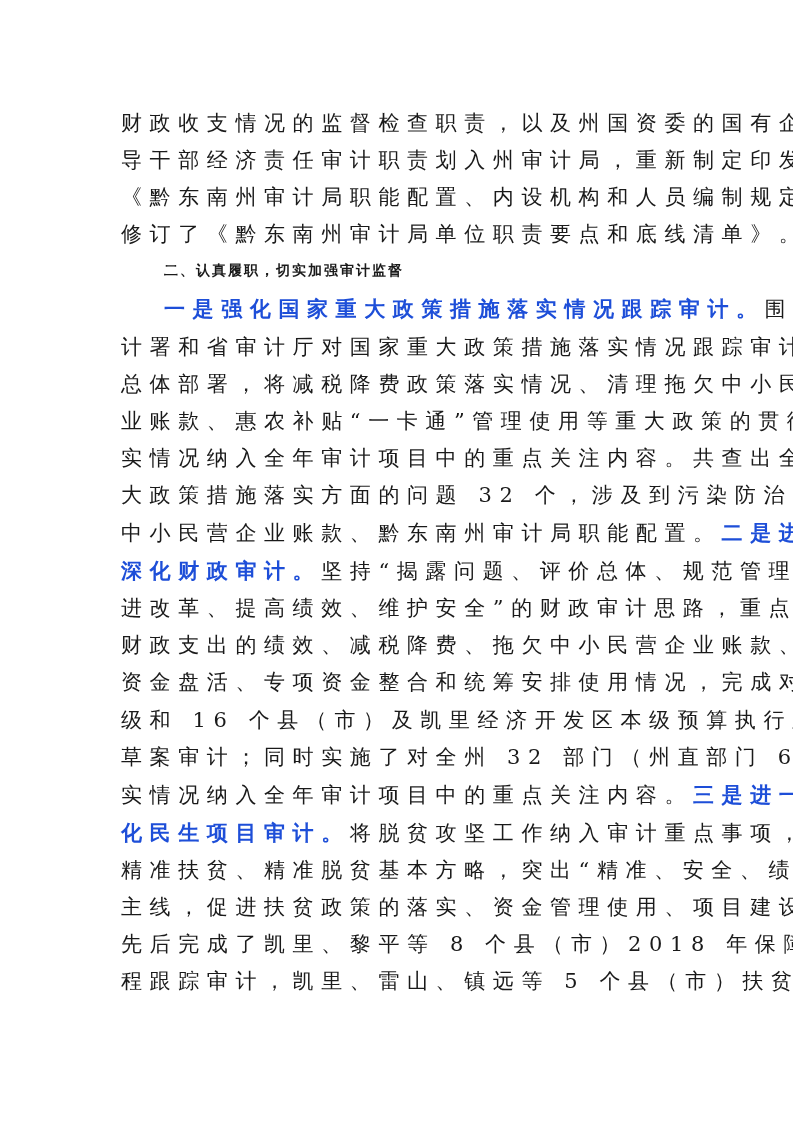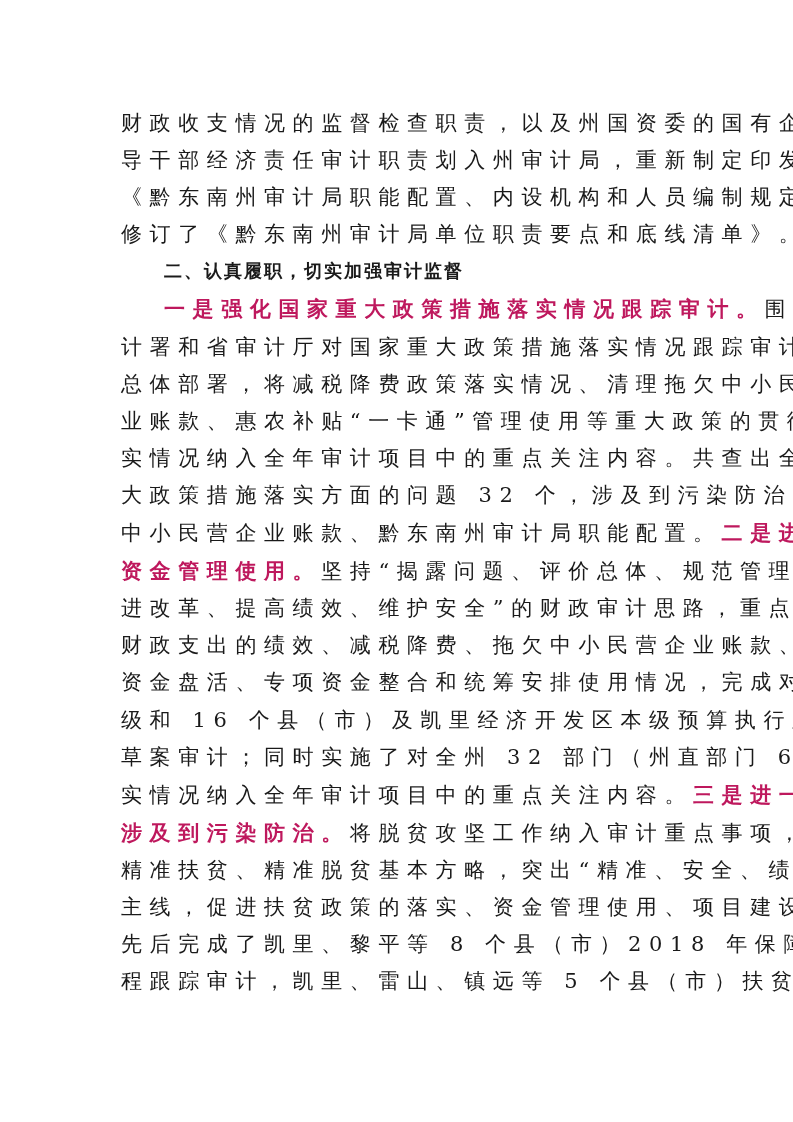--- a/index.html
+++ b/index.html
@@ -24,29 +24,29 @@
     line-height: 37.1px;
     text-align: justify;
     text-justify: inter-character;
     letter-spacing: 7.6px;
   }
   .page p {
     margin: 0;
     padding: 0;
   }
   .heading {
-    font-family: Liberation Serif, serif;
+    font-family: Liberation Mono, monospace;
     font-weight: bold;
-    font-size: 18px;
+    font-size: 14px;
     letter-spacing: 2px;
     text-indent: 43px;
   }
   .lead {
     font-weight: bold;
-    color: #be185d;
+    color: #1d4ed8;
   }
   .line {
     display: block;
     white-space: nowrap;
     text-align-last: justify;
   }
   .line.last {
     text-align-last: left;
   }
 </style>
@@ -64,26 +64,26 @@
   <p class="heading">二、认真履职，切实加强审计监督</p>
 
   <p id="main-paragraph">
       <span class="line" style="padding-left: 43px;"><span class="lead">一是强化国家重大政策措施落实情况跟踪审计。</span><span>围绕审</span></span>
       <span class="line"><span>计署和省审计厅对国家重大政策措施落实情况跟踪审计的</span></span>
       <span class="line"><span>总体部署，将减税降费政策落实情况、清理拖欠中小民营企</span></span>
       <span class="line"><span>业账款、惠农补贴“一卡通”管理使用等重大政策的贯彻落</span></span>
       <span class="line"><span>实情况纳入全年审计项目中的重点关注内容。共查出全州重</span></span>
       <span class="line"><span>大政策措施落实方面的问题 32 个，涉及到污染防治、拖欠</span></span>
       <span class="line"><span>中小民营企业账款、黔东南州审计局职能配置。</span><span class="lead">二是进一步</span></span>
-      <span class="line"><span class="lead">资金管理使用。</span><span>坚持“揭露问题、评价总体、规范管理、促</span></span>
+      <span class="line"><span class="lead">深化财政审计。</span><span>坚持“揭露问题、评价总体、规范管理、促</span></span>
       <span class="line"><span>进改革、提高绩效、维护安全”的财政审计思路，重点关注</span></span>
       <span class="line"><span>财政支出的绩效、减税降费、拖欠中小民营企业账款、存量</span></span>
       <span class="line"><span>资金盘活、专项资金整合和统筹安排使用情况，完成对州本</span></span>
       <span class="line"><span>级和 16 个县（市）及凯里经济开发区本级预算执行及决算</span></span>
       <span class="line"><span>草案审计；同时实施了对全州 32 部门（州直部门 6 个）2018</span></span>
       <span class="line"><span>实情况纳入全年审计项目中的重点关注内容。</span><span class="lead">三是进一步强</span></span>
-      <span class="line"><span class="lead">涉及到污染防治。</span><span>将脱贫攻坚工作纳入审计重点事项，围绕</span></span>
+      <span class="line"><span class="lead">化民生项目审计。</span><span>将脱贫攻坚工作纳入审计重点事项，围绕</span></span>
       <span class="line"><span>精准扶贫、精准脱贫基本方略，突出“精准、安全、绩效”</span></span>
       <span class="line"><span>主线，促进扶贫政策的落实、资金管理使用、项目建设绩效，</span></span>
       <span class="line"><span>先后完成了凯里、黎平等 8 个县（市）2018 年保障性安居工</span></span>
       <span class="line last"><span>程跟踪审计，凯里、雷山、镇远等 5 个县（市）扶贫政策落</span></span>
     </p>
 </div>
 
 </body></html>

